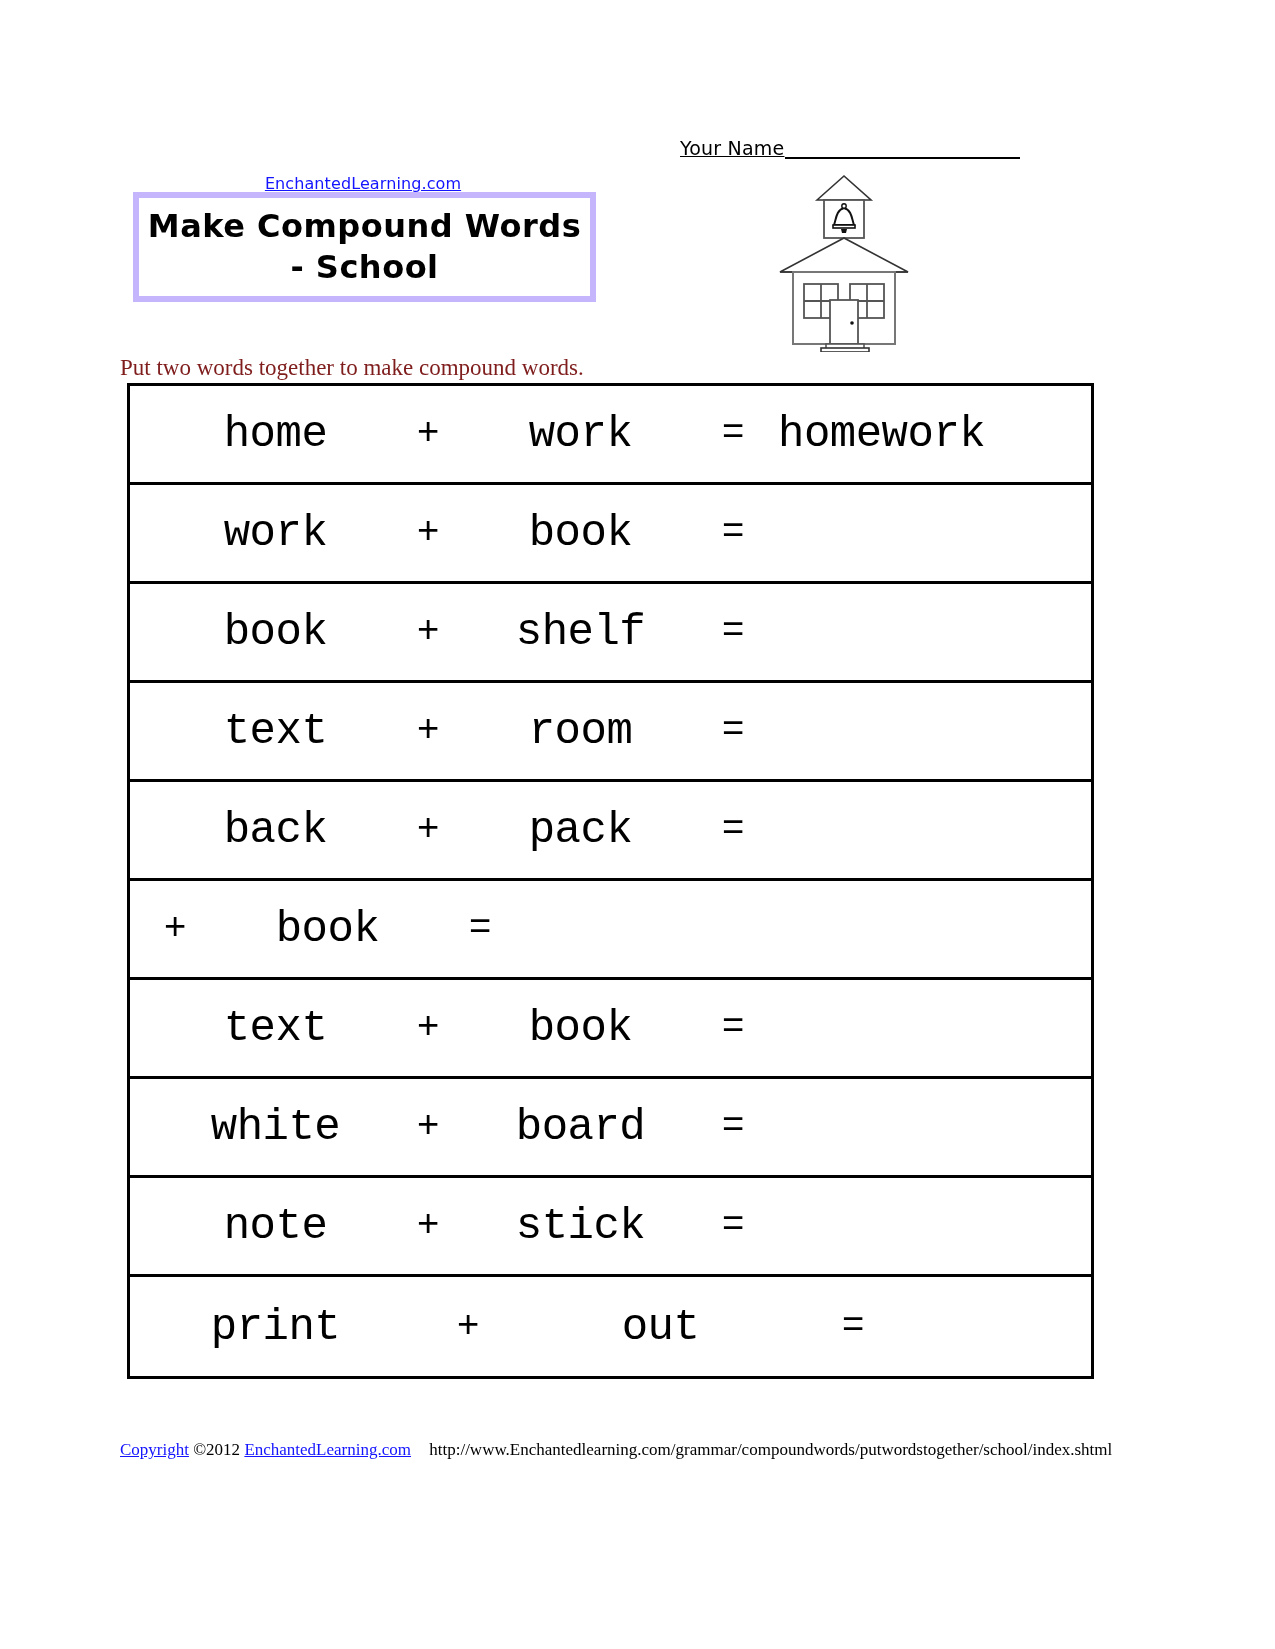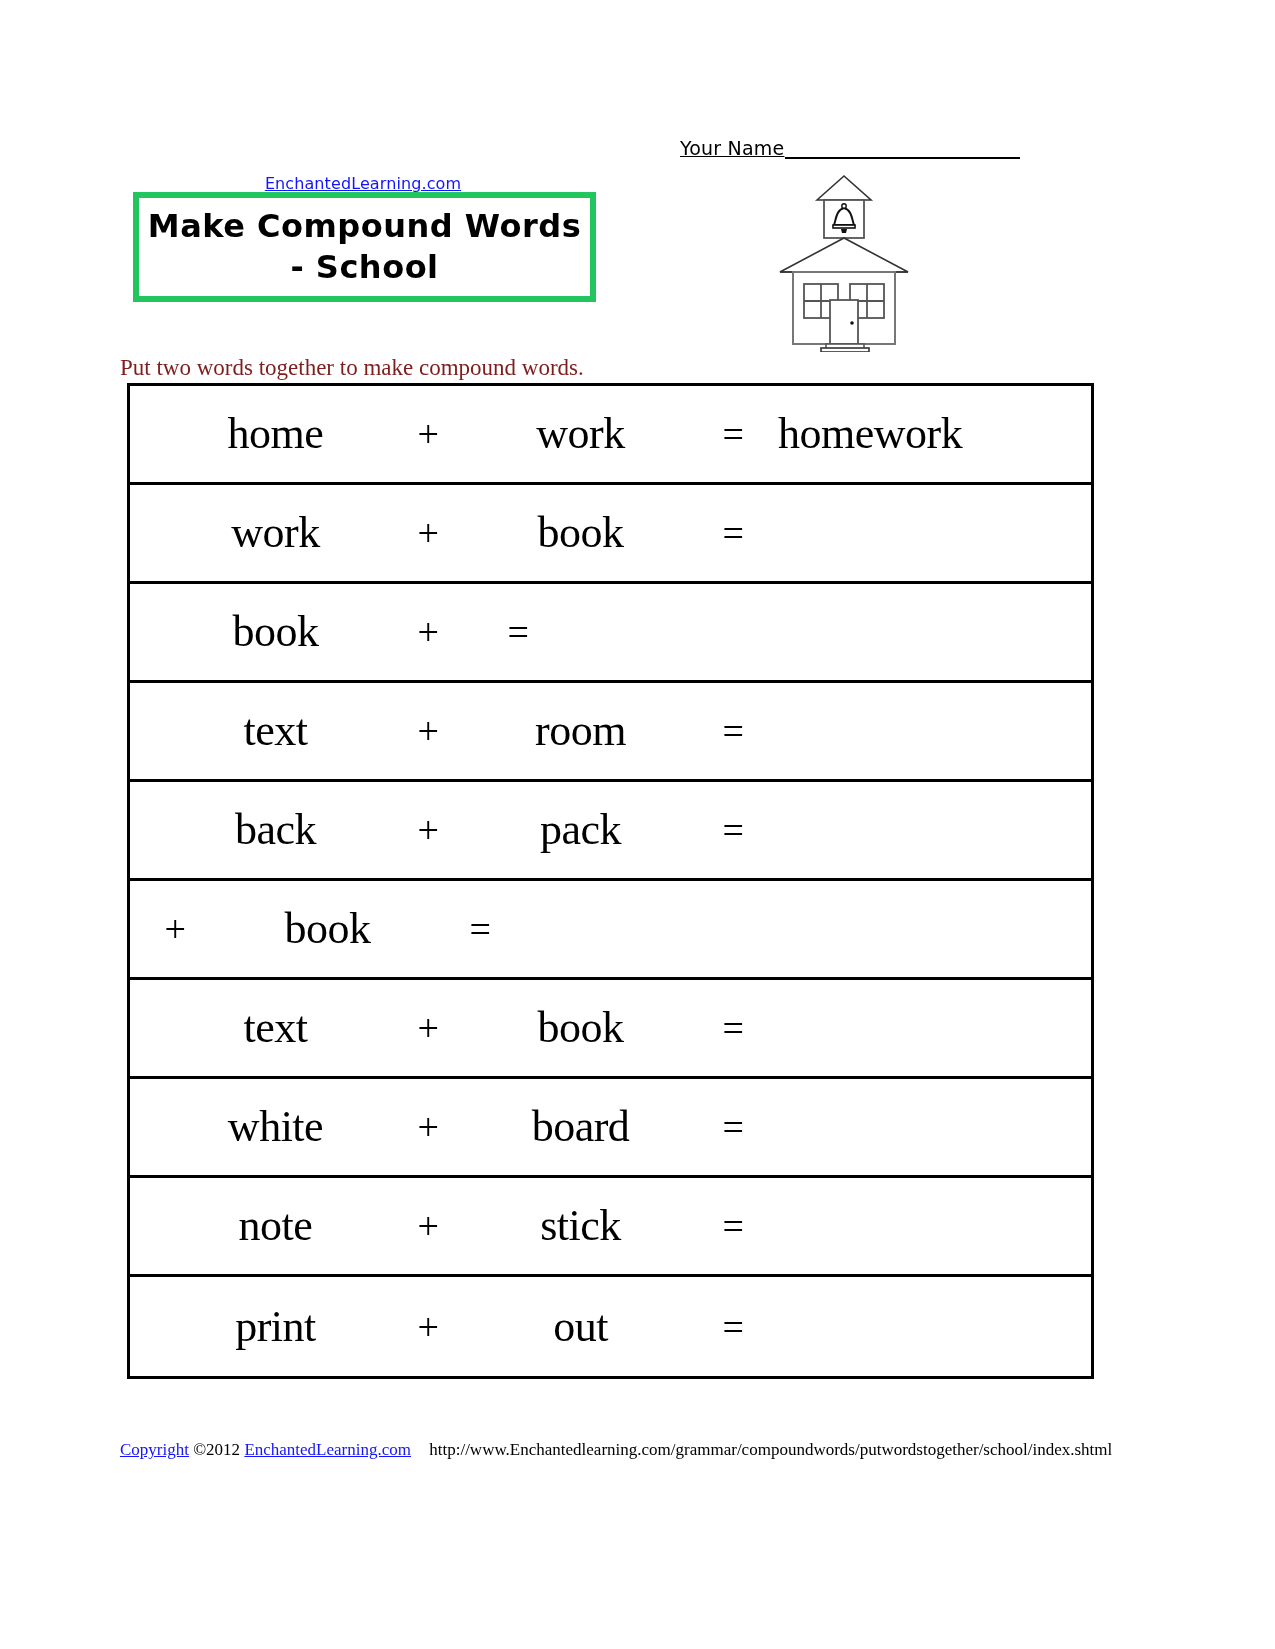--- a/index.html
+++ b/index.html
@@ -52,21 +52,21 @@
     letter-spacing: .1px;
   }
 
   
   #title-box {
     position: absolute;
     left: 133px;
     top: 192px;
     width: 463px;
     height: 110px;
-    border: 6px solid #22c55e;
+    border: 6px solid #c4b5fd;
     box-sizing: border-box;
     background: #fff;
     display: flex;
     align-items: center;
     justify-content: center;
   }
   #title-text {
     font-family: "DejaVu Sans", sans-serif;
     font-size: 32px;
     font-weight: 700;
@@ -106,24 +106,24 @@
     box-sizing: border-box;
     background: #fff;
   }
   .word-row {
     display: flex;
     align-items: center;
     height: 99px;
     border-bottom: 3px solid #000;
     box-sizing: border-box;
   }
-  .word-row:last-child { border-bottom: none; }
+  .word-row:last-child { border-bottom: none; gap: 40px; }
 
   .cell {
-    font-family: Liberation Serif, serif;
+    font-family: Liberation Mono, monospace;
     color: #000;
     font-size: 44px;
     line-height: 1;
     text-align: center;
     letter-spacing: -0.5px;
   }
   .cell-word1 { width: 215px; margin-left: 38px; }
   .cell-op    { width: 90px; font-size: 38px; }
   .cell-word2 { width: 215px; }
   .cell-eq    { width: 90px; font-size: 38px; }
@@ -207,20 +207,21 @@
     <div class="word-row">
       <div class="cell cell-word1">work</div>
       <div class="cell cell-op">+</div>
       <div class="cell cell-word2">book</div>
       <div class="cell cell-eq">=</div>
       <div class="cell cell-answer"></div>
     </div>
     <div class="word-row">
       <div class="cell cell-word1">book</div>
       <div class="cell cell-op">+</div>
+      <div class="cell cell-word2">shelf</div>
       <div class="cell cell-eq">=</div>
       <div class="cell cell-answer"></div>
     </div>
     <div class="word-row">
       <div class="cell cell-word1">text</div>
       <div class="cell cell-op">+</div>
       <div class="cell cell-word2">room</div>
       <div class="cell cell-eq">=</div>
       <div class="cell cell-answer"></div>
     </div>

